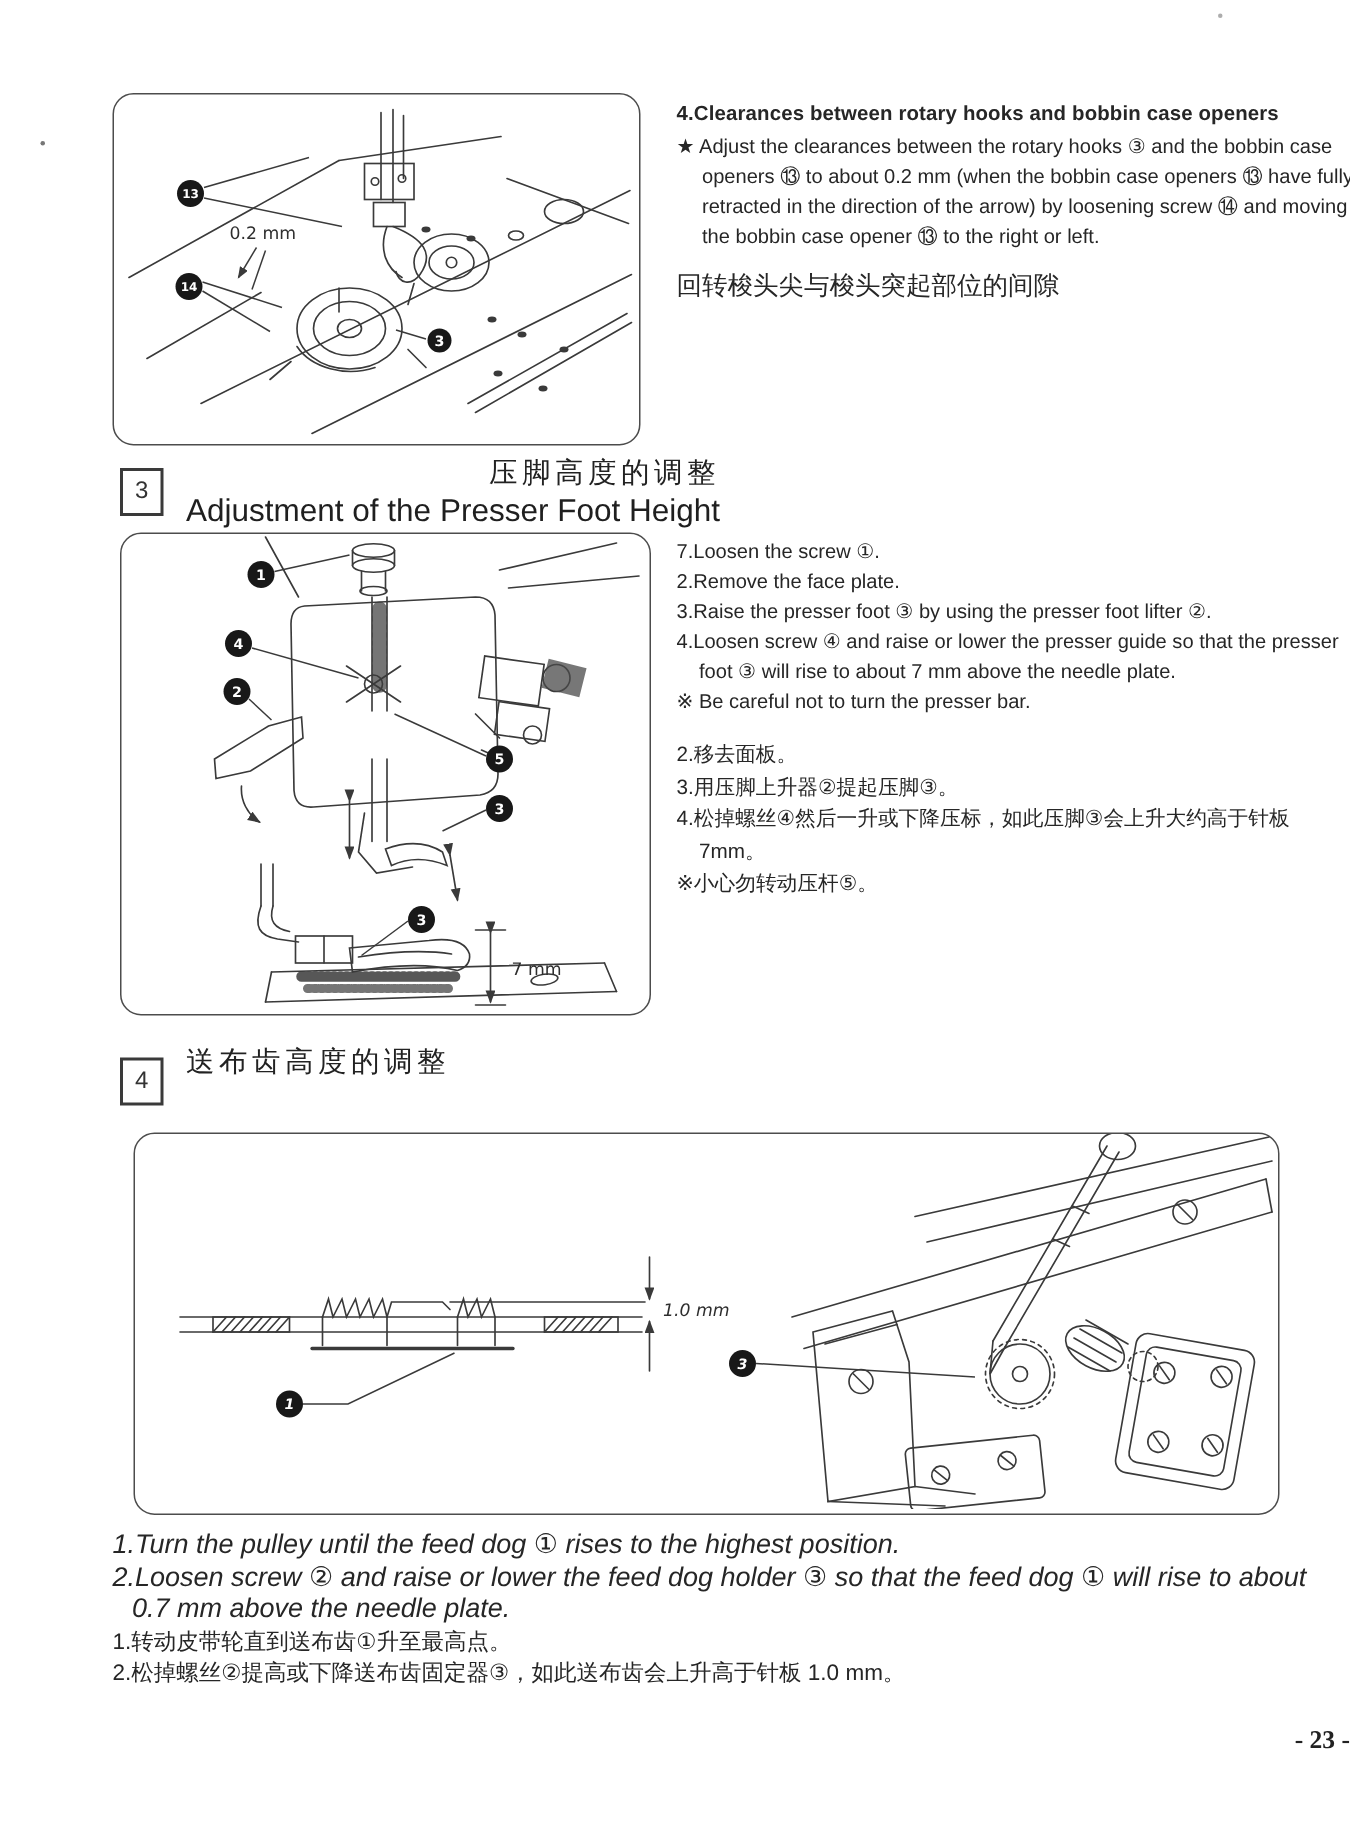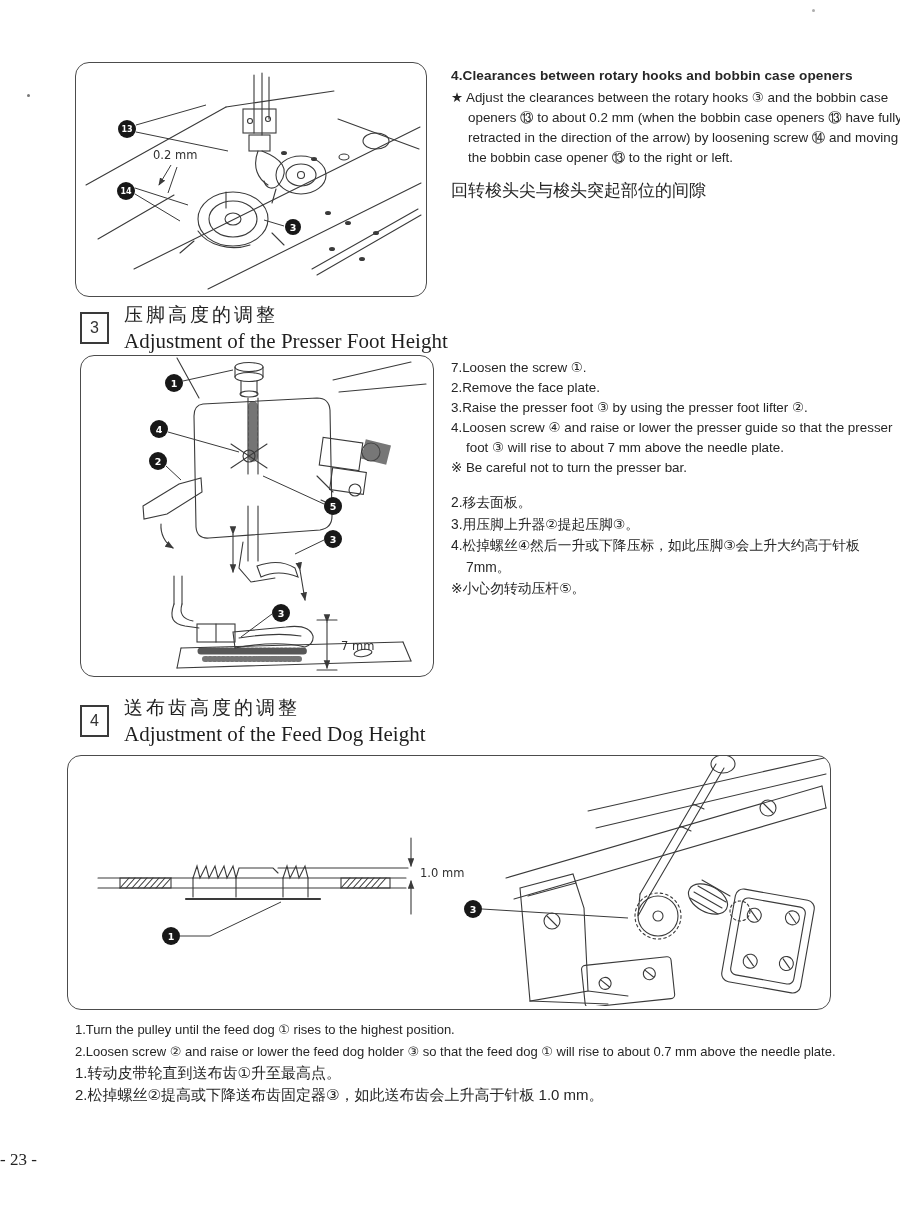--- a/index.html
+++ b/index.html
@@ -4,21 +4,21 @@
 <style>
   html,body { margin:0; padding:0; background:#ffffff; }
   .page {
     position:relative; width:900px; height:1230px; background:#fff;
     font-family:"Liberation Sans","DejaVu Sans",sans-serif; color:#262626;
     overflow:hidden;
   }
   .dbox { position:absolute; border:1.6px solid #4c4c4c; border-radius:14px; background:#fff; }
   #diag1 { left:75px; top:62px; width:350px; height:233px; }
   #diag2 { left:80px; top:355px; width:352px; height:320px; }
-  #diag3 { left:67px; top:755px; width:762px; height:253px; }
+  #diag3 { left:89px; top:755px; width:762px; height:253px;font-style:italic; }
   svg { display:block; }
   svg text { font-family:"DejaVu Sans",sans-serif; }
 
   .rcol { position:absolute; left:451px; width:452px; }
   #rcol1 { top:66px; }
   #rcol2 { top:358px; }
   .h-en { font-weight:bold; font-size:13.6px; line-height:19px; letter-spacing:0.1px; }
   .para { font-size:13.4px; line-height:20px; }
   .hang { padding-left:17px; text-indent:-17px; }
   .hang-zh { padding-left:14px; text-indent:-14px; }
@@ -26,36 +26,36 @@
   .zh-head { font-size:17px; margin-top:11px; }
   .zh-para { font-size:13.8px; line-height:22px; margin-top:3px; }
 
   .sec-head { position:absolute; left:80px; height:52px; }
   #sec3 { top:302px; } #sec4 { top:695px; }
   .numbox {
     position:absolute; left:0; top:10px; width:25px; height:28px;
     border:2px solid #3a3a3a; display:flex; align-items:center; justify-content:center;
     font-size:16px; color:#333;
   }
-  .sec-titles { margin-left:44px; }
+  .sec-titles { margin-left:44px;text-align:right; }
   .title-zh { font-size:19px; letter-spacing:3px; color:#222; }
-  .title-en { font-size:21px; color:#1f1f1f; margin-top:1px;font-family:Liberation Serif, serif; }
+  .title-en { font-size:21px; color:#1f1f1f; margin-top:1px; }
 
   .steps { }
   .step  { font-size:13.4px; line-height:20px; padding-left:15px; text-indent:-15px; }
   .step-zh { font-size:13.8px; line-height:21.5px; padding-left:15px; text-indent:-15px; }
   .zh-block { margin-top:14px; }
 
   .bottom { position:absolute; left:75px; top:1019px; width:812px; }
-  .bottom .step { font-size:13px; line-height:21.5px; padding-left:13px; text-indent:-13px; }
+  .bottom .step { font-size:18px; line-height:21.5px; padding-left:13px; text-indent:-13px;font-style:italic; }
   .bottom .step-zh { font-size:15px; line-height:21.5px; padding-left:13px; text-indent:-13px; }
 
   .pagenum {
-    position:absolute; left:0; top:1150px; width:900px; text-align:left;
-    font-family:"Liberation Serif","DejaVu Serif",serif; font-size:17px; color:#222;
+    position:absolute; left:0; top:1150px; width:900px; text-align:right;
+    font-family:"Liberation Serif","DejaVu Serif",serif; font-size:17px; color:#222;font-weight:bold;
   }
   .dot { position:absolute; width:3px; height:3px; border-radius:50%; background:#777; }
   .co-num  { font-size:9.5px; font-weight:bold; fill:#fff; text-anchor:middle; }
   .co-num2 { font-size:8px;  font-weight:bold; fill:#fff; text-anchor:middle; }
   .dim-txt { font-size:11.5px; fill:#2e2e2e; }
 </style>
 </head>
 <body>
 
 <div class="page">
@@ -248,21 +248,20 @@
       <div class="step-zh">3.用压脚上升器②提起压脚③。</div>
       <div class="step-zh">4.松掉螺丝④然后一升或下降压标，如此压脚③会上升大约高于针板 7mm。</div>
       <div class="step-zh">※小心勿转动压杆⑤。</div>
     </div>
   </div>
 
   <div class="sec-head" id="sec4">
     <div class="numbox">4</div>
     <div class="sec-titles">
       <div class="title-zh">送布齿高度的调整</div>
-      <div class="title-en">Adjustment of the Feed Dog Height</div>
     </div>
   </div>
 
   <div class="dbox" id="diag3">
     <svg width="759" height="250" viewBox="0 0 759 250">
       <defs>
         <marker id="arrC" markerWidth="9" markerHeight="8" refX="7" refY="3" orient="auto">
           <path d="M0,0 L8,3 L0,6 Z" fill="#3a3a3a"></path>
         </marker>
       </defs>

